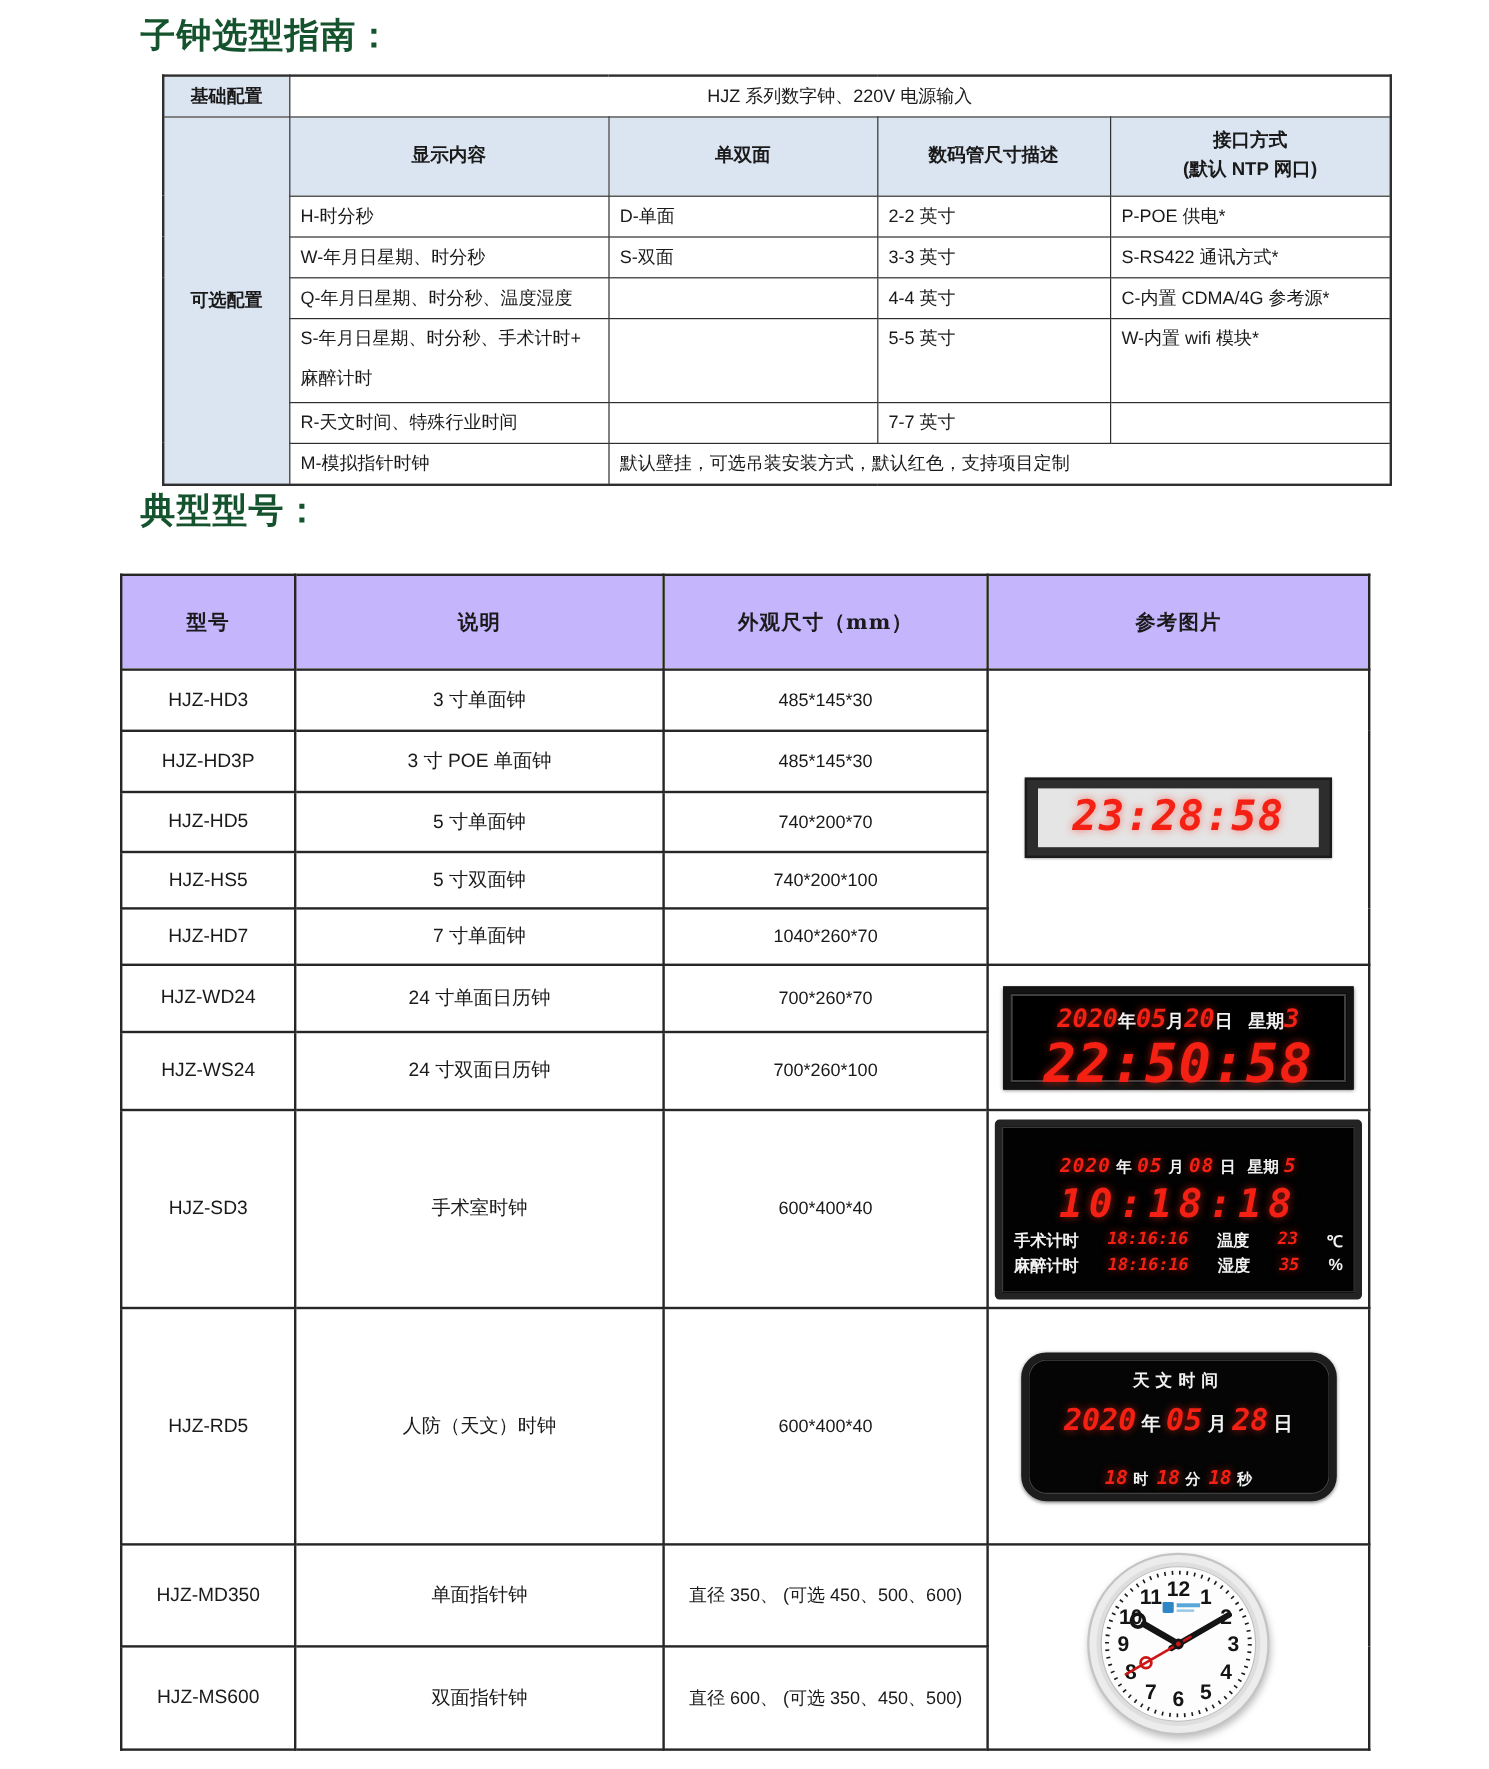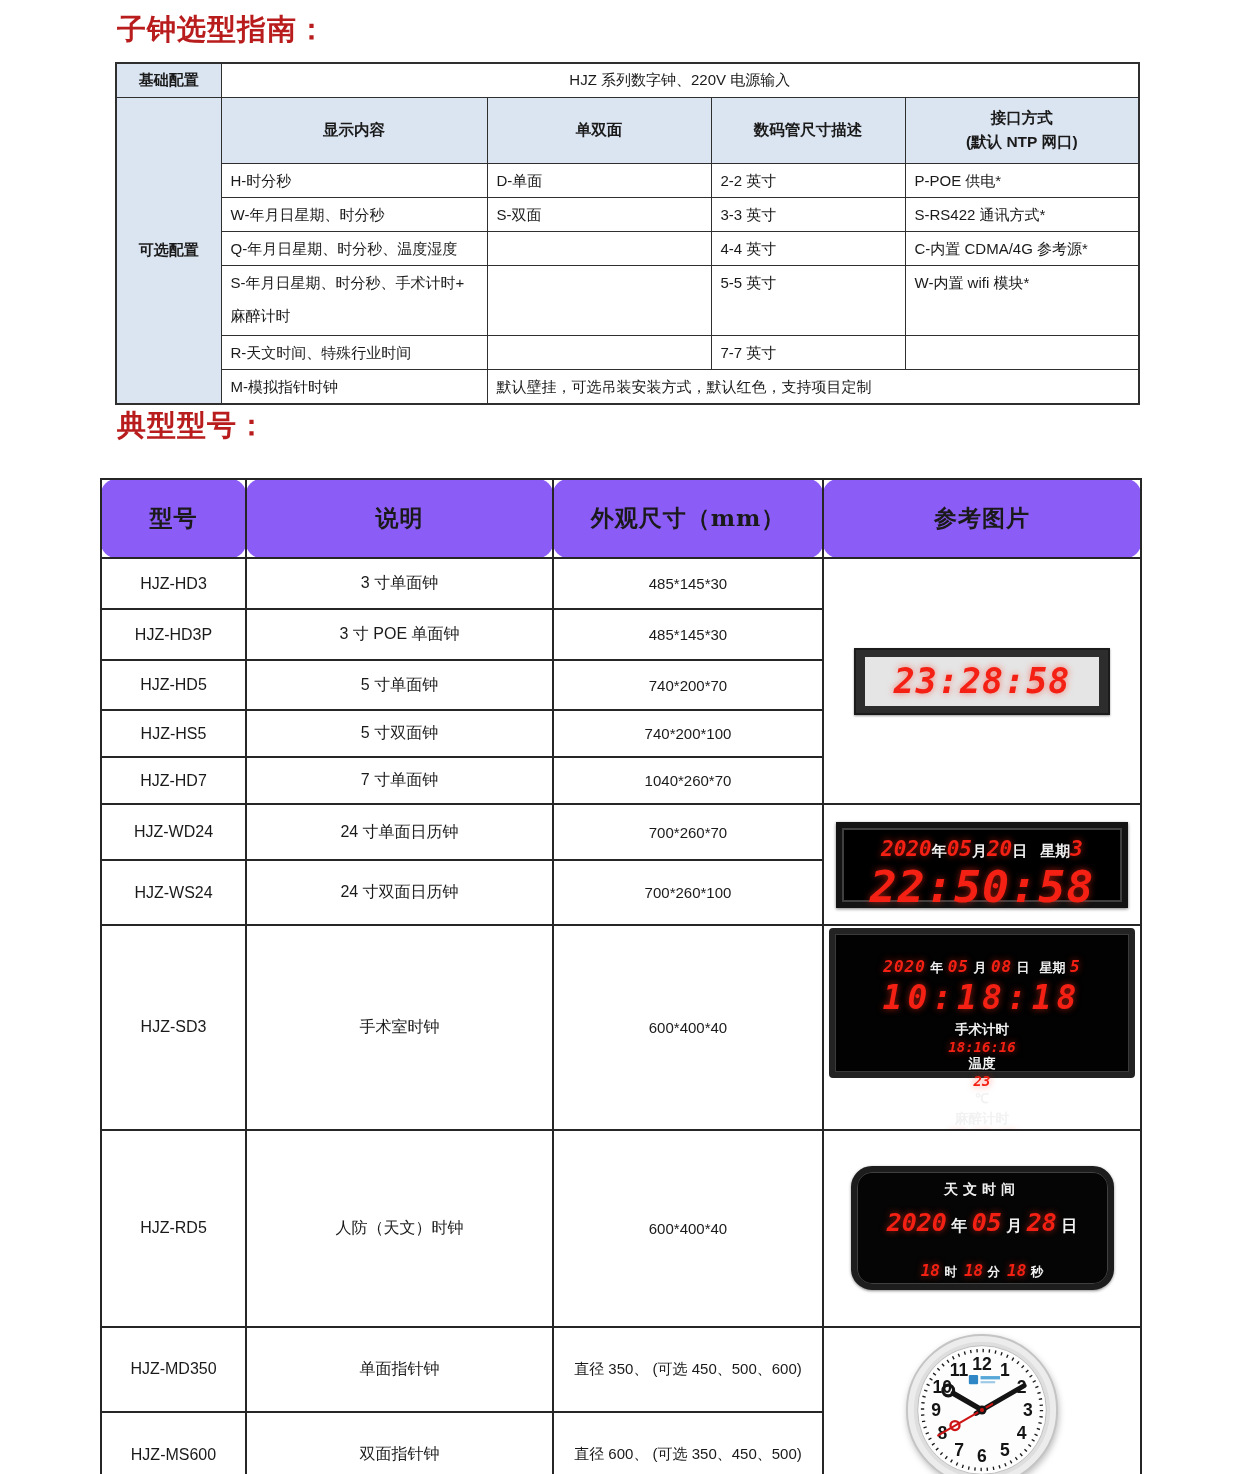--- a/index.html
+++ b/index.html
@@ -1,37 +1,37 @@
 <!DOCTYPE html>
 <html><head>
 <meta charset="utf-8">
 <style>
   html,body{margin:0;padding:0;background:#ffffff;}
   body{width:1241px;height:1474px;position:relative;font-family:"Liberation Sans",sans-serif;color:#1a1a1a;}
   .page{position:absolute;inset:0;background:#fff;}
 
-  .sec-title{position:absolute;left:117px;font-size:29px;font-weight:800;color:#b91c1c;letter-spacing:1px;font-family:"Liberation Sans",sans-serif;}
+  .sec-title{position:absolute;left:117px;font-size:29px;font-weight:800;color:#14532d;letter-spacing:1px;font-family:"Liberation Sans",sans-serif;}
   #title1{top:10px;}
   #title2{top:406px;}
 
   
   table{border-collapse:collapse;table-layout:fixed;}
   #sel-table{position:absolute;left:115px;top:62px;width:1023px;}
   #sel-table td,#sel-table th{border:1px solid #2f2f2f;padding:0 9px;font-size:15px;box-sizing:border-box;overflow:hidden;}
-  #sel-table{border:2px solid #2f2f2f;}
+  #sel-table{border:2px solid #2f2f2f;margin-left:20px;}
   #sel-table td.body{vertical-align:top;line-height:33px;text-align:left;}
   #sel-table .blue{background:#dbe4f1;font-weight:bold;text-align:center;vertical-align:middle;}
   #sel-table th{background:#dbe4f1;font-weight:bold;text-align:center;vertical-align:middle;line-height:1.55;font-size:15.5px;}
   #sel-table .base-val{text-align:center;vertical-align:middle;}
   .nowrap{white-space:nowrap;}
 
   
   #models-table{position:absolute;left:100px;top:478px;width:1040px;border:2.5px solid #262626;}
   #models-table td,#models-table th{border:2px solid #262626;box-sizing:border-box;text-align:center;vertical-align:middle;overflow:hidden;}
-  #models-table th{background:#8b5cf6;font-family:"DejaVu Serif","Liberation Serif",serif;font-weight:600;font-size:23px;letter-spacing:1px;border-radius:15px;}
+  #models-table th{background:#c4b5fd;font-family:"DejaVu Serif","Liberation Serif",serif;font-weight:600;font-size:17px;letter-spacing:1px;}
   #models-table td{font-size:16px;}
   #models-table td.size-cell{font-size:15px;white-space:nowrap;}
   #models-table td.pic{padding:2px;}
 
   
   .seg{font-family:"DejaVu Sans Mono",monospace;font-style:italic;font-weight:bold;color:#f32013;text-shadow:0 0 7px rgba(255,45,25,.6);}
   .cjkw{color:#f2f2f2;font-weight:bold;font-family:"Liberation Sans",sans-serif;font-style:normal;}
   .clock{display:inline-block;box-sizing:border-box;text-align:center;}
 
   
@@ -47,21 +47,21 @@
   .clock2 .wk{margin-left:13px;}
   .clock2 .t{font-size:45px;letter-spacing:1px;line-height:1.15;}
 
   
   .clock3{width:306px;height:150px;background:#020202;border:6px solid #232323;border-radius:4px;box-shadow:inset 0 0 0 1px #3a3a3a;padding:6px 10px;}
   .clock3 .d{white-space:nowrap;margin-top:17px;}
   .clock3 .d .seg{font-size:16px;letter-spacing:1px;}
   .clock3 .d .cjkw{font-size:13px;}
   .clock3 .wk{margin-left:10px;}
   .clock3 .t{font-size:33px;letter-spacing:5px;line-height:1.2;margin:1px 0 2px 0;}
-  .c3row{display:flex;justify-content:space-between;white-space:nowrap;margin-top:3px;flex-direction:column;}
+  .c3row{display:flex;justify-content:space-between;white-space:nowrap;margin-top:3px;}
   .c3row .cjkw{font-size:13.5px;}
   .c3row .seg{font-size:14px;}
 
   
   .clock4{width:263px;height:124px;background:#050505;border:6px solid #1d1d1d;border-radius:21px;box-shadow:inset 0 0 0 1px #404040,0 1px 3px rgba(0,0,0,.45);padding-top:9px;}
   .clock4 .ttl{font-size:14px;letter-spacing:5px;}
   .clock4 .d{margin-top:9px;white-space:nowrap;}
   .clock4 .d .seg{font-size:25px;}
   .clock4 .d .cjkw{font-size:16px;}
   .clock4 .t{margin-top:24px;white-space:nowrap;}

